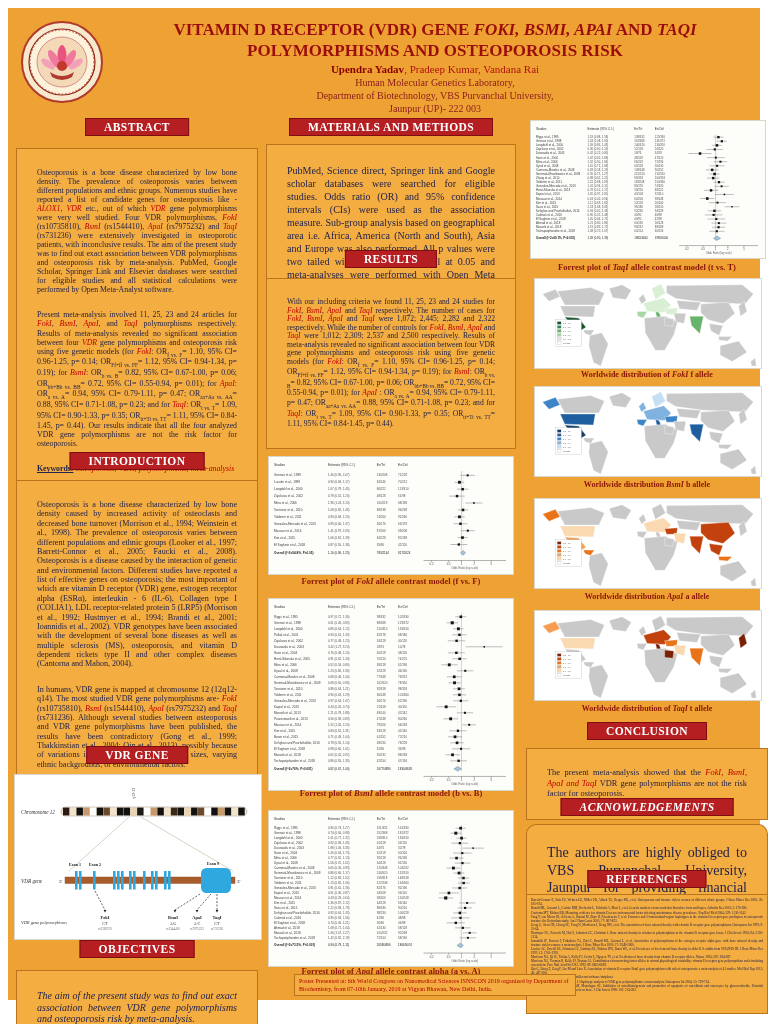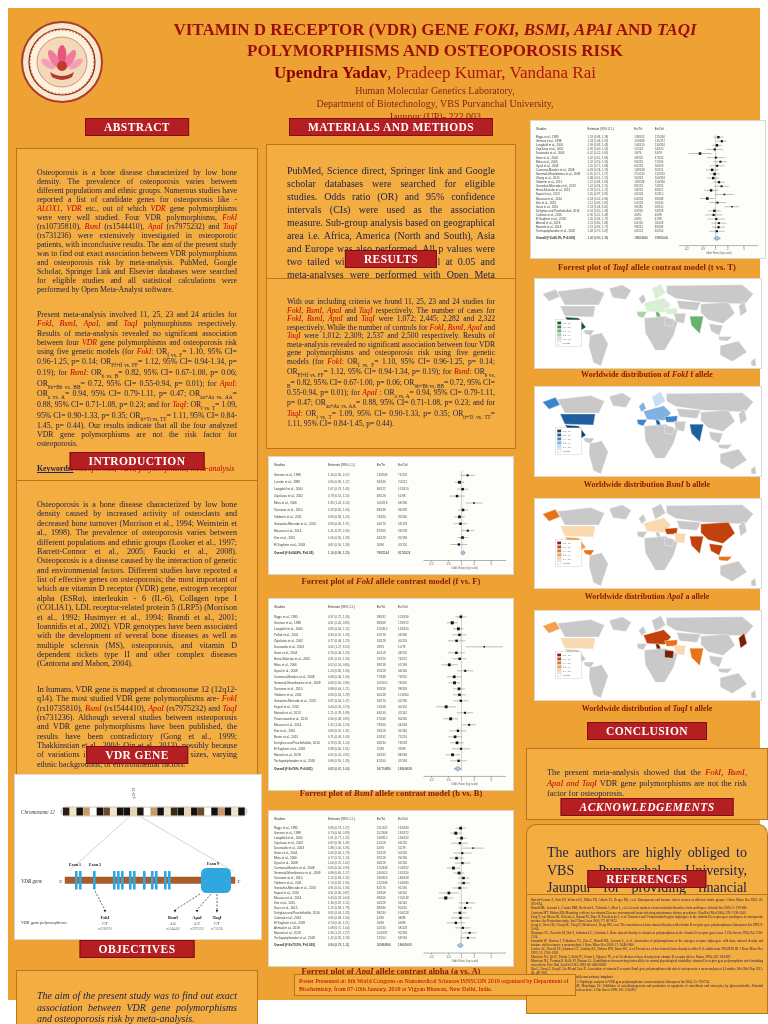--- a/index.html
+++ b/index.html
@@ -3,21 +3,21 @@
 <meta charset="utf-8">
 <style>
   html,body{margin:0;padding:0;}
   body{width:768px;height:1024px;position:relative;background:#ffffff;font-family:"Liberation Serif",serif;overflow:hidden;}
   .poster{position:absolute;left:8px;top:8px;width:752px;height:992px;background:#eea233;}
   
   .logo{position:absolute;left:12px;top:12px;width:86px;height:86px;}
   .titleblock{position:absolute;left:104px;top:12px;width:646px;text-align:center;color:#8b0000;}
   .t1{font-size:17px;font-weight:bold;line-height:1.22;color:#9b0d0d;}
   .t1 .it{font-style:italic;}
-  .authors{font-size:17px;color:#b01212;margin-top:2px;}
+  .authors{font-size:11px;color:#b01212;margin-top:2px;}
   .auth-lead{font-weight:bold;color:#8b0000;}
   .affil{font-size:10px;color:#8b1a1a;line-height:1.3;margin-top:1px;}
   
   .col{position:absolute;}
   .colL{left:4px;top:108px;width:250px;height:898px;}
   .colM{left:254px;top:108px;width:258px;height:898px;}
   .colR{left:514px;top:108px;width:250px;height:898px;}
   .sec-hdr{position:absolute;left:50%;transform:translateX(-50%);background:#b51f22;border:1px solid #7d0f12;color:#ffffff;font-weight:bold;font-size:11.5px;padding:2px 18px;white-space:nowrap;letter-spacing:.4px;}
   .tbox{position:absolute;left:4px;right:4px;background:#f3ad41;border:1px solid rgba(140,70,0,.55);color:#23224a;font-size:7.8px;line-height:1.16;text-align:justify;padding:3px 4px;}
   .tbox p{margin:16px;}

